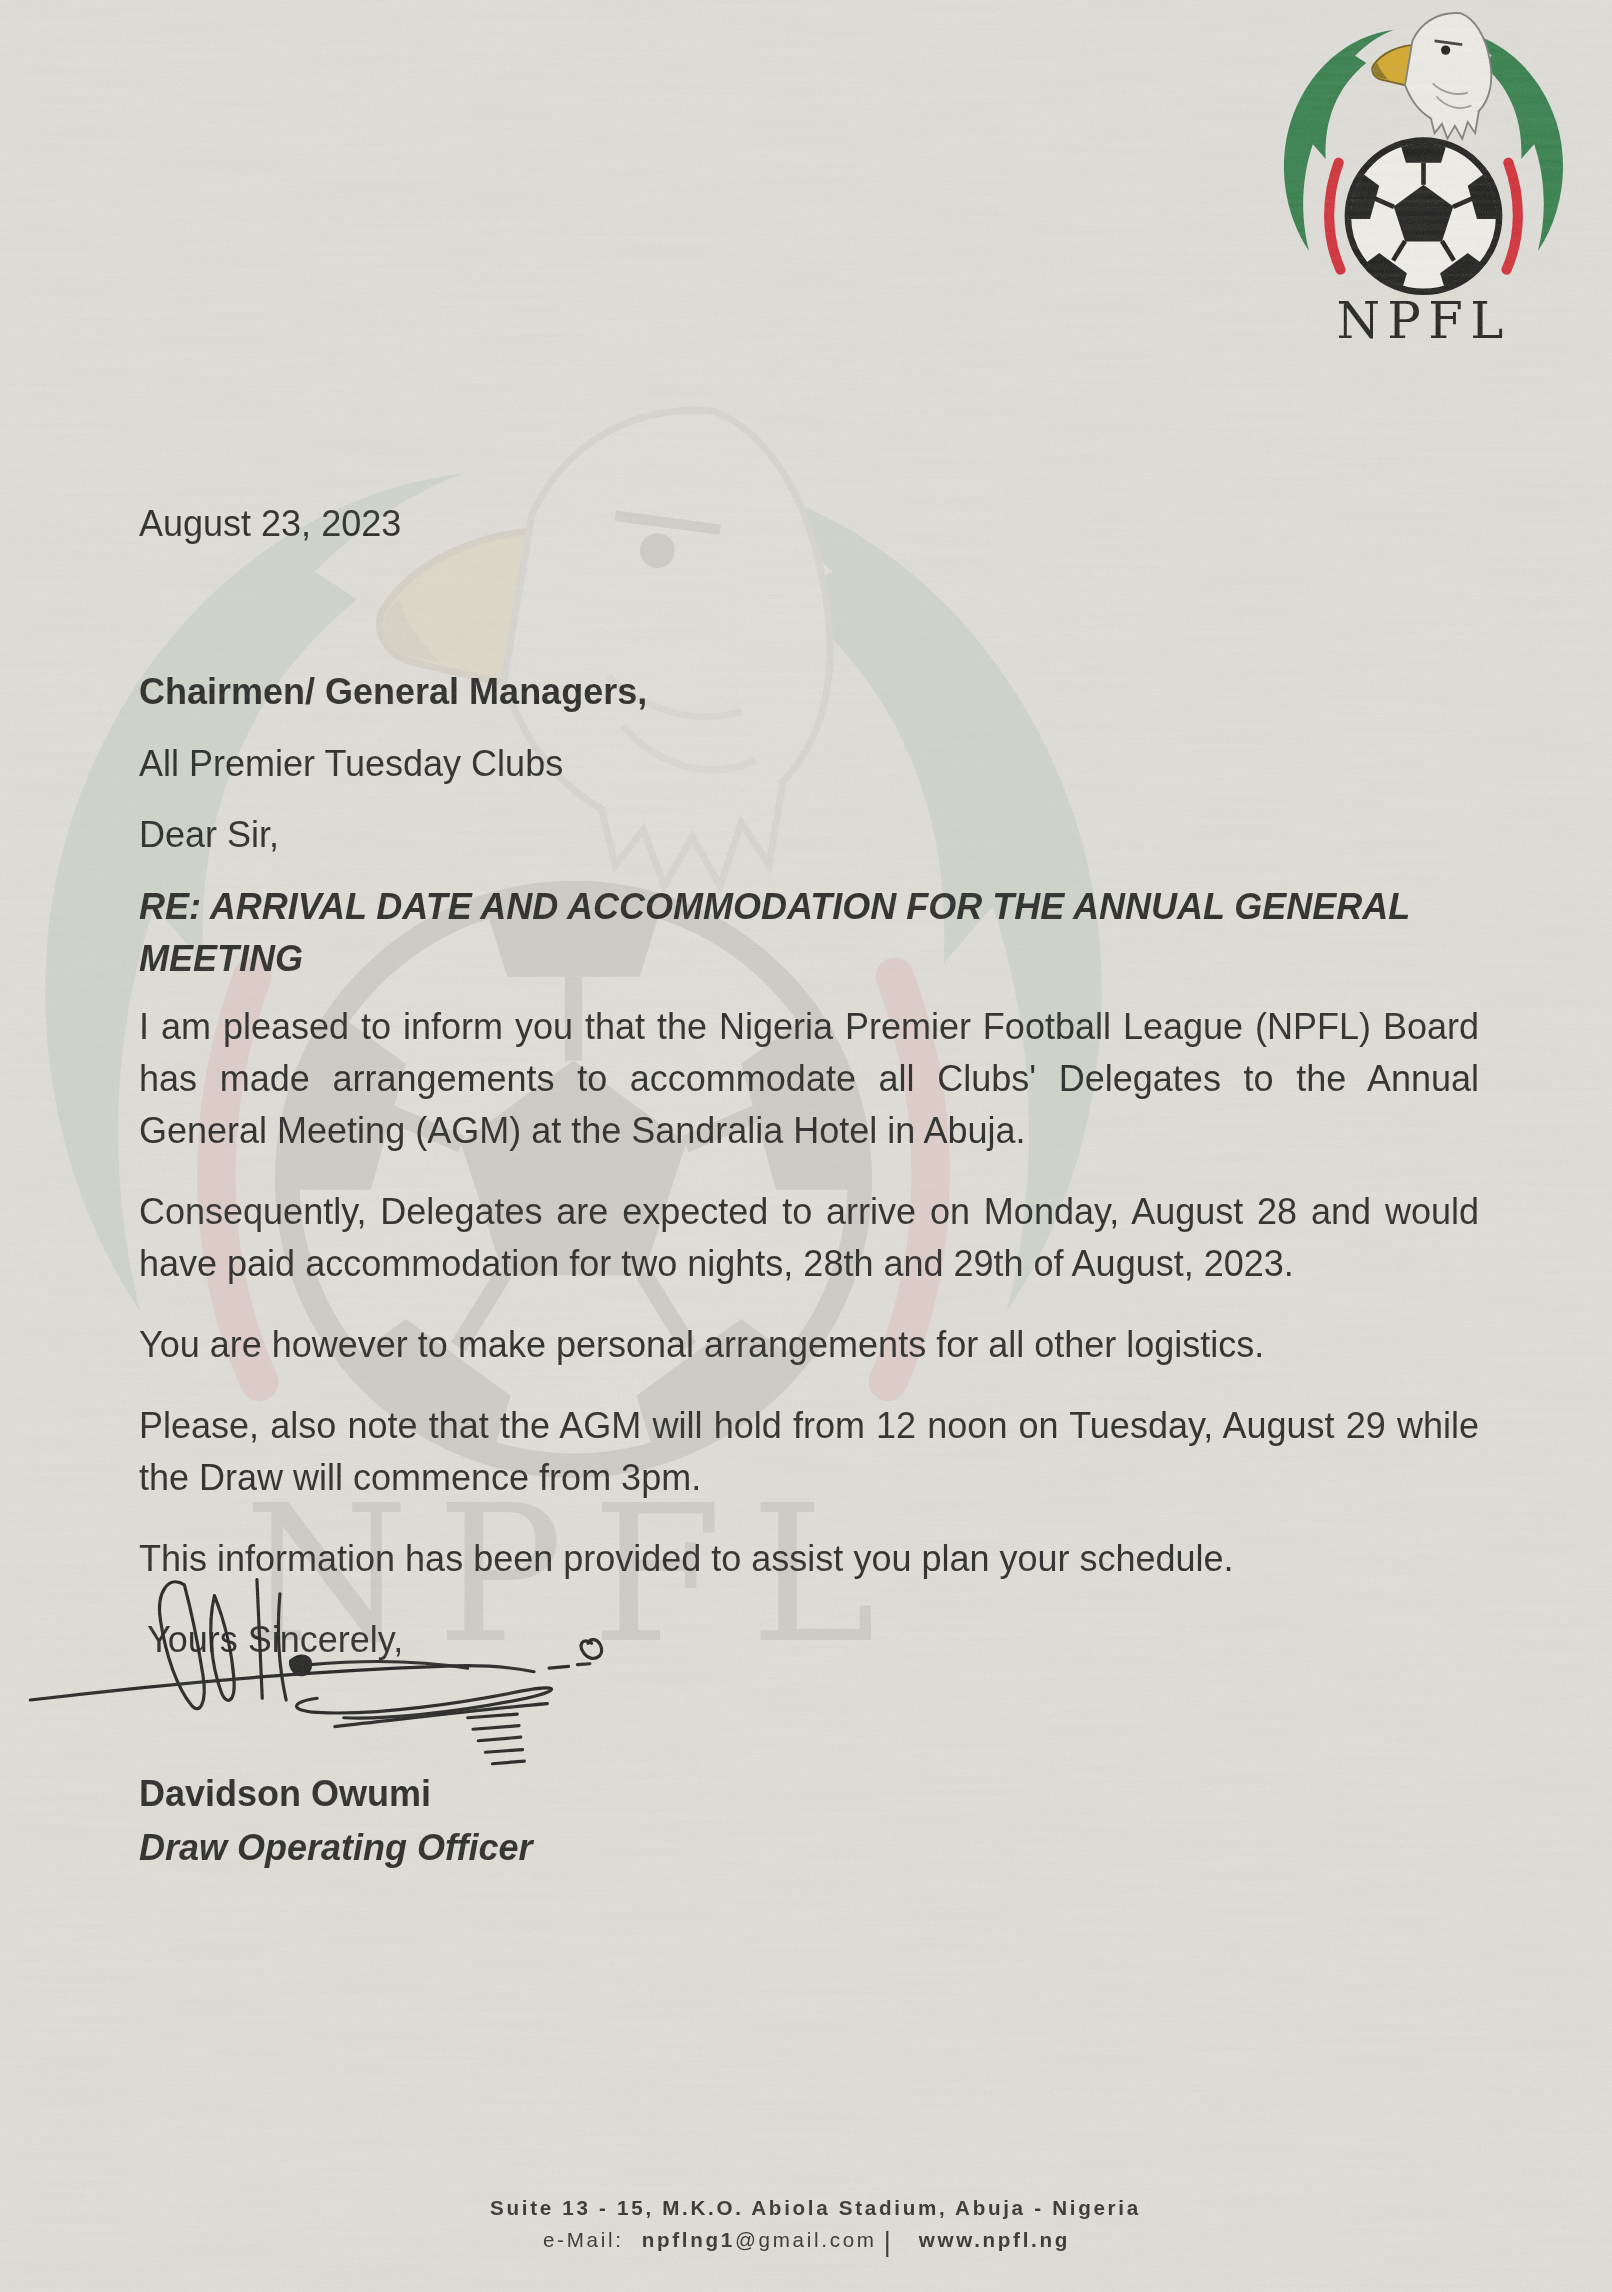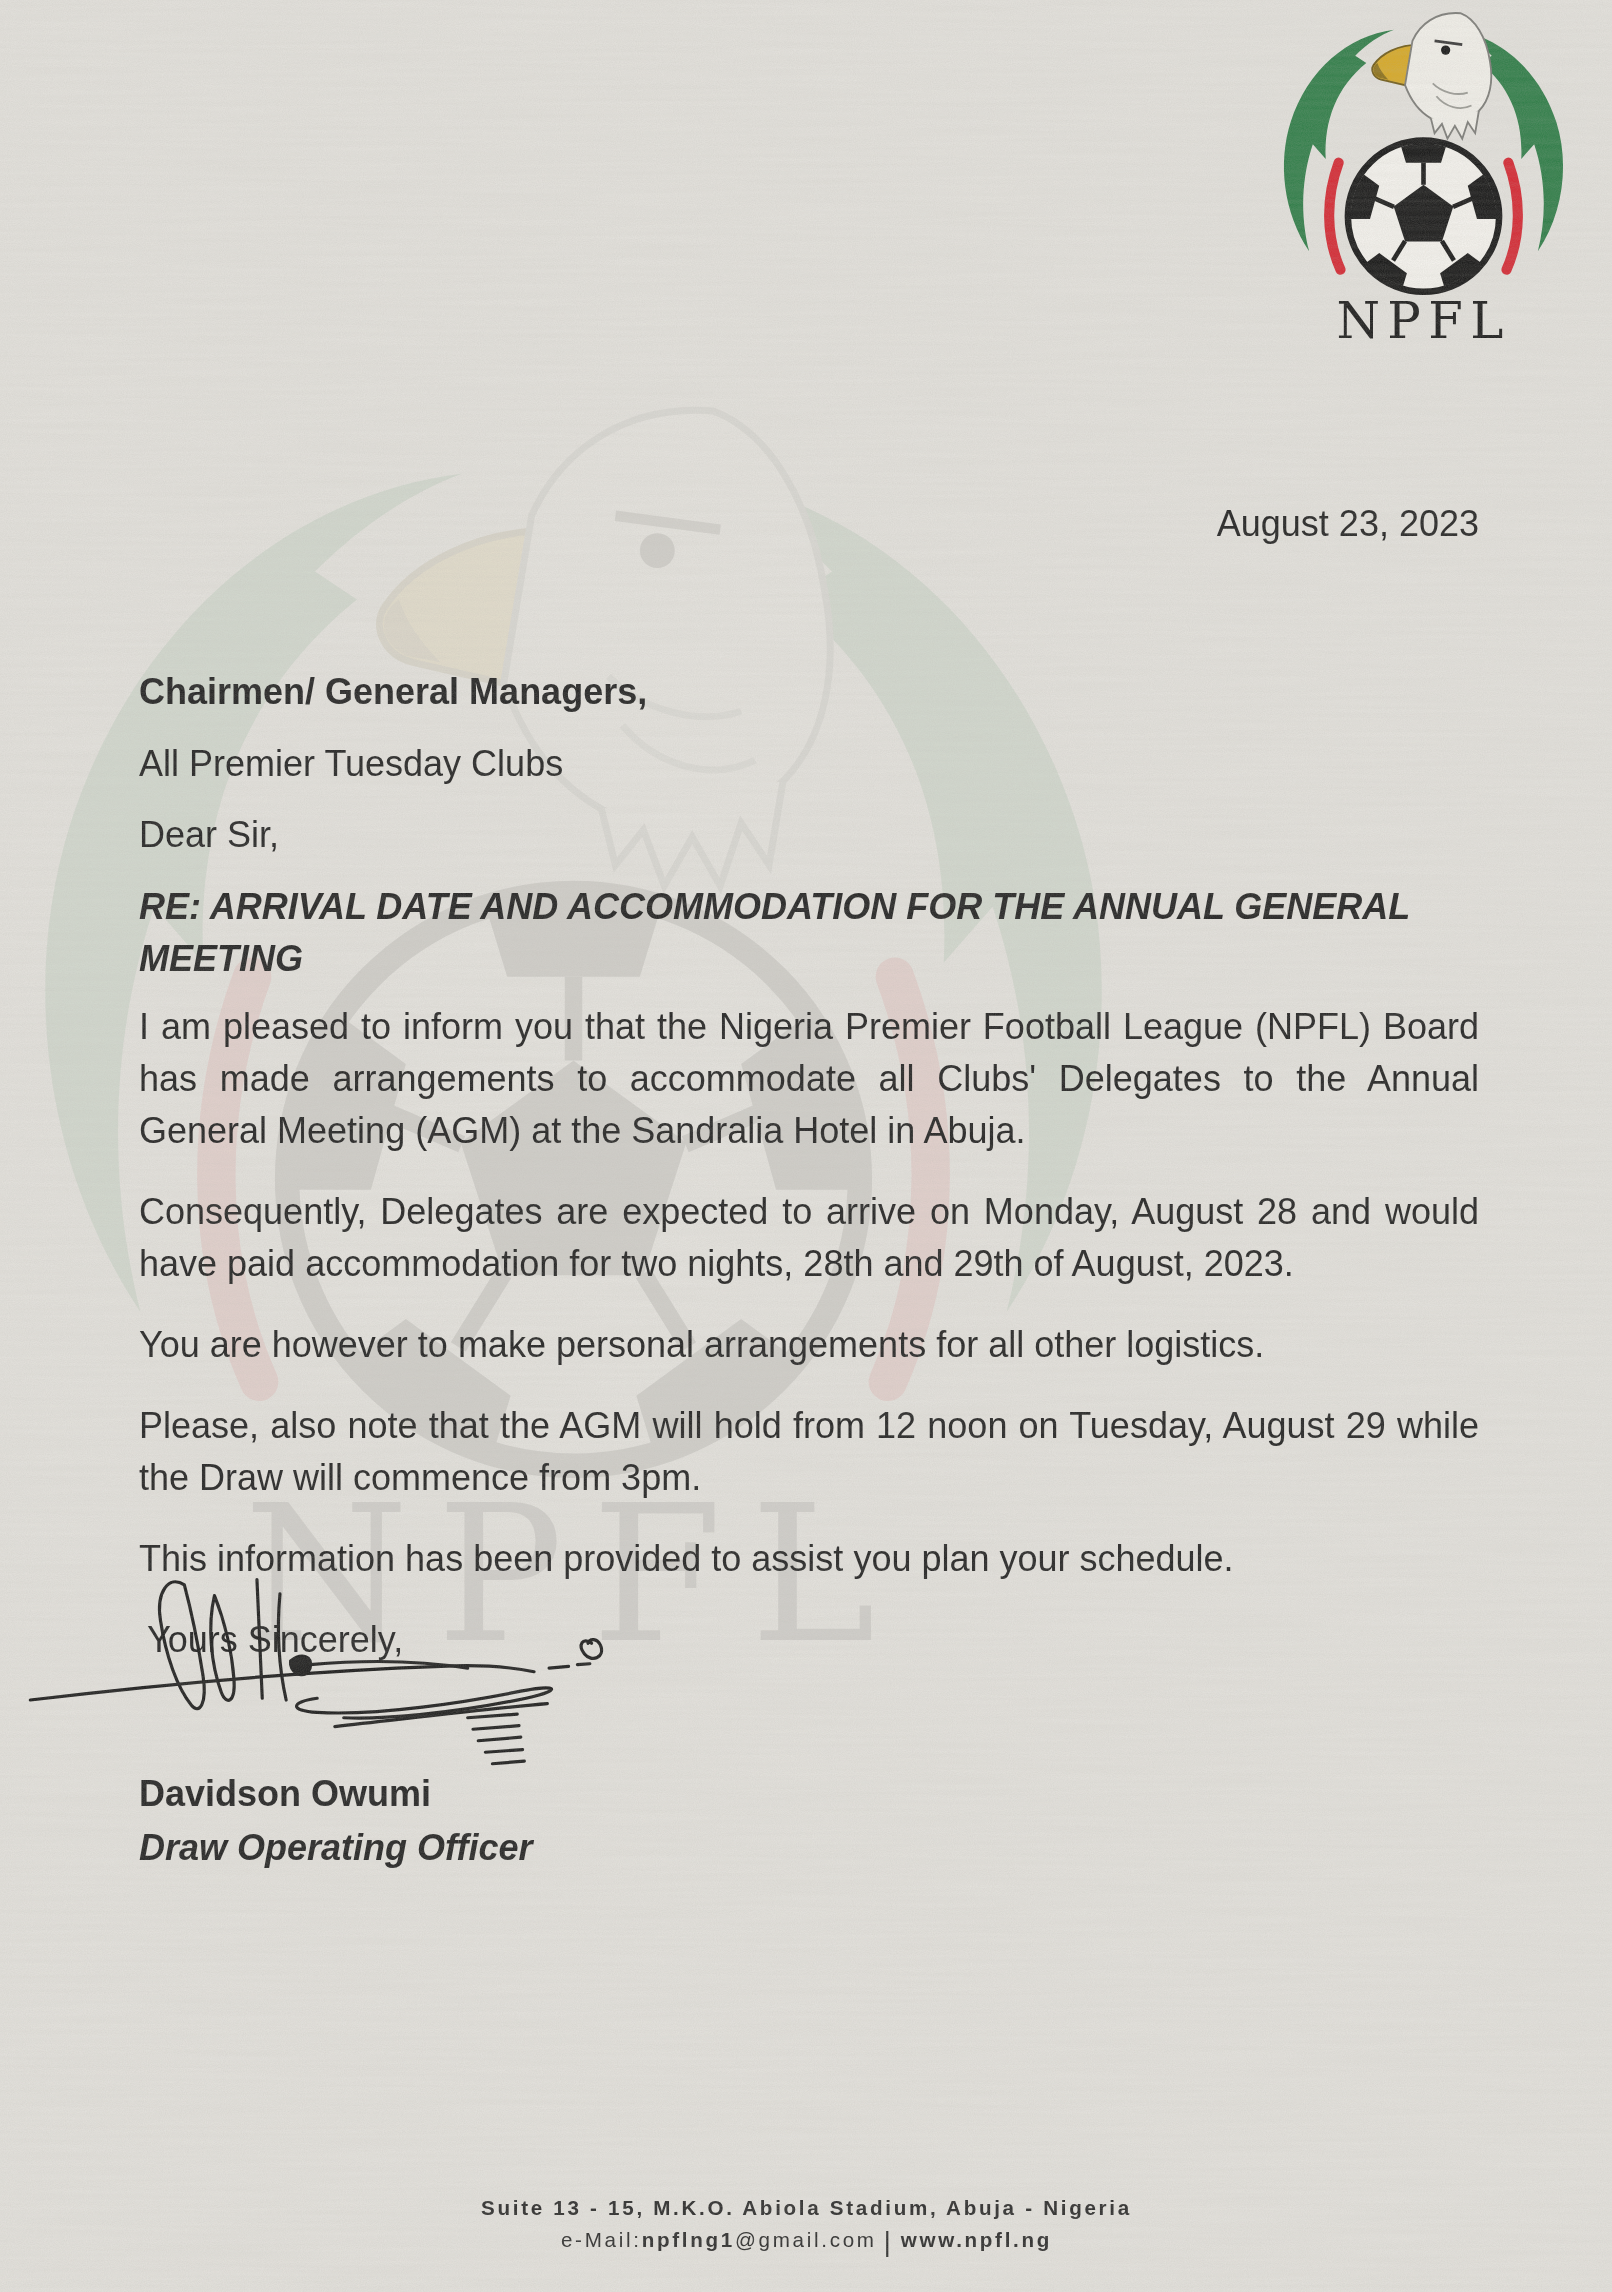--- a/index.html
+++ b/index.html
@@ -28,39 +28,39 @@
   }
   .watermark svg{width:100%;height:auto;display:block;}
   
   .logo-box{position:absolute;left:1239px;top:3.6px;width:369px;z-index:3;}
   .logo-box svg{width:100%;height:auto;display:block;}
   
   .content{
     position:absolute;left:139px;right:134px;top:0;z-index:4;
     font-size:36px;line-height:52px;
   }
-  .date{margin:498px 0 116px;text-align:right;}
+  .date{margin:498px 0 116px;}
   .recipient{font-weight:700;margin:0 0 19.7px;}
   .line{margin:0 0 19.7px;}
   .subject{font-weight:700;margin:0 0 16px;font-style:italic;}
   .para{text-align:justify;margin:0 0 29px;}
   .closing{margin:16px 8px 0;}
   .signer-name{font-weight:700;margin:102px 0 0;}
   .signer-title{font-weight:700;font-style:italic;margin:1.8px 0 0;}
   
   .signature{position:absolute;left:25px;top:1569px;width:602px;z-index:5;}
   .signature svg{width:100%;height:auto;display:block;}
   
   .footer{
     position:absolute;left:0;right:0;top:2192px;z-index:4;
     text-align:center;
     font-size:20.6px;line-height:32px;letter-spacing:2.7px;
     color:#262626;
   }
-  .footer .bold{font-weight:700;}
+  .footer .bold{font-weight:700;padding-left:18px;}
   .footer .reg{font-weight:400;}
   .footer .sep{font-weight:400;font-size:27px;vertical-align:-3.6px;padding:0 7.2px;}
 </style>
 </head>
 <body>
 
 <div class="page">
 
   <div class="watermark">
       <svg viewBox="0 0 400 372" xmlns="http://www.w3.org/2000/svg">

